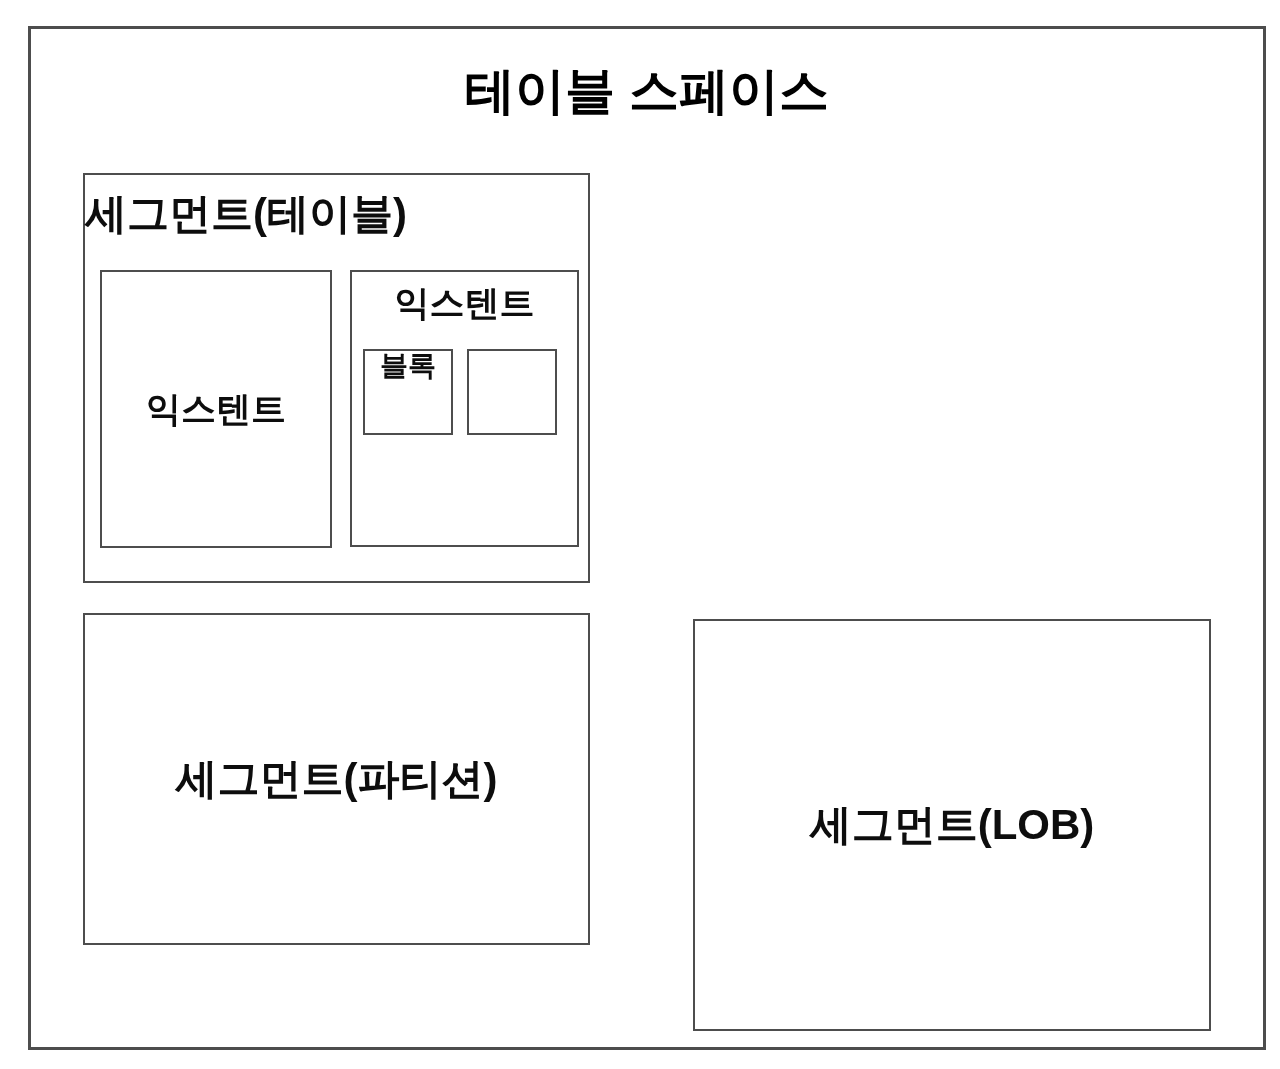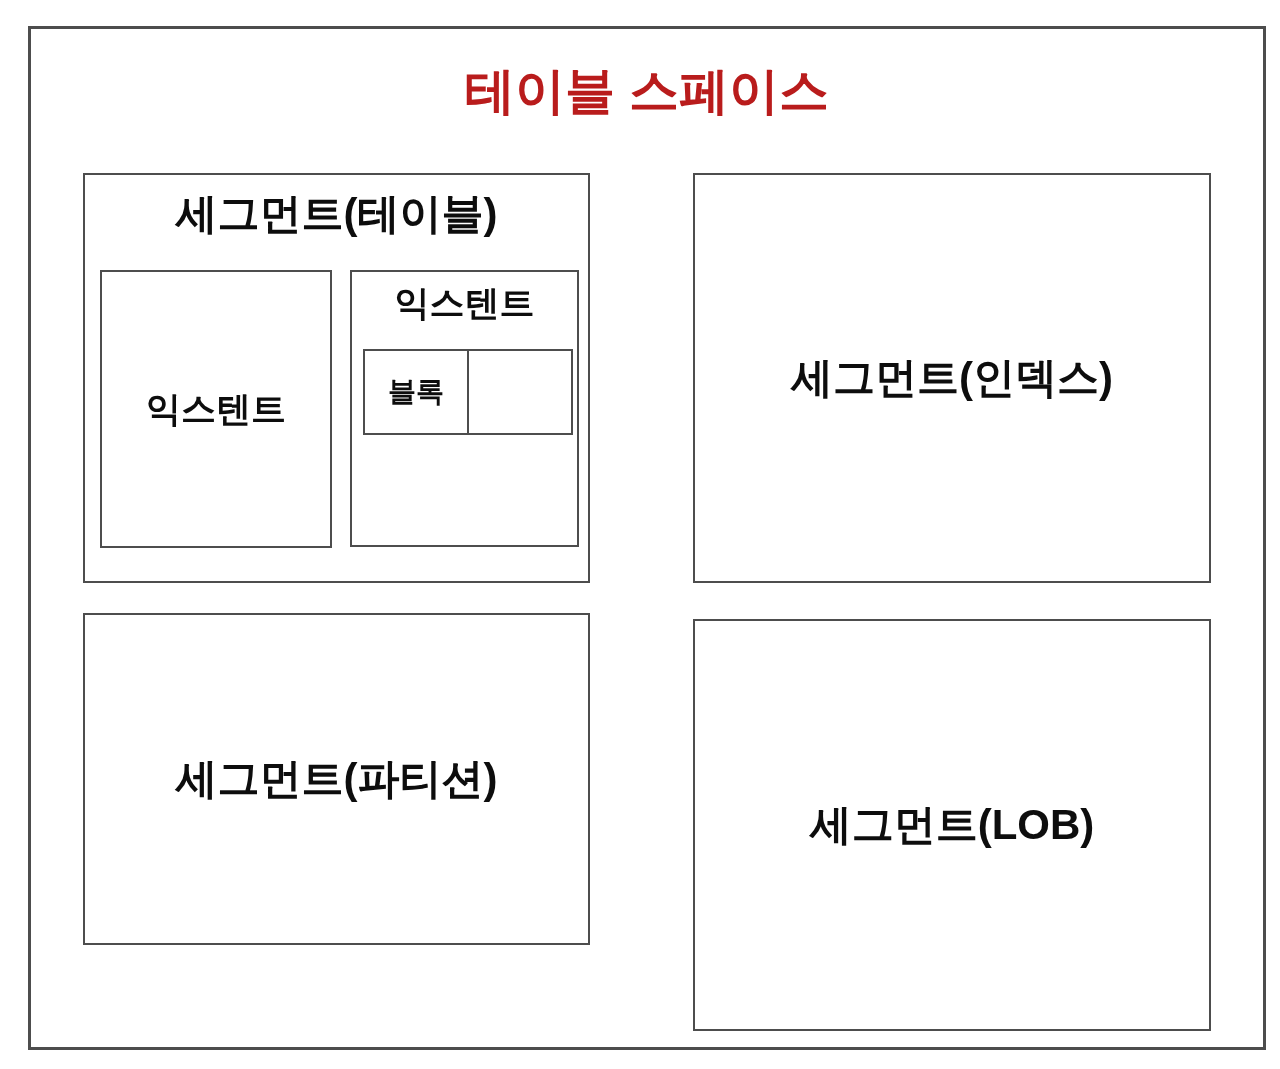--- a/index.html
+++ b/index.html
@@ -30,21 +30,21 @@
     border-width: 3px;
   }
   .title {
     position: absolute;
     left: 0;
     top: 34px;
     width: 100%;
     text-align: center;
     font-size: 50px;
     line-height: 1.15;
-    color: #b91c1c;
+    color: #000000;
   }
   
   .q1 { left: 52px;  top: 144px; width: 507px; height: 410px; }
   .q2 { left: 662px; top: 144px; width: 518px; height: 410px; }
   .q3 { left: 52px;  top: 584px; width: 507px; height: 332px; }
   .q4 { left: 662px; top: 584px; width: 518px; height: 412px; margin-top: 6px; }
   .center {
     display: flex;
     align-items: center;
     justify-content: center;
@@ -52,21 +52,21 @@
   .seg-label {
     font-size: 42px;
     line-height: 1.1;
     white-space: nowrap;
   }
   .seg-title {
     position: absolute;
     left: 0;
     top: 16px;
     width: 100%;
-    text-align: center;
+    text-align: left;
     font-size: 42px;
     line-height: 1.1;
     white-space: nowrap;
   }
   .extent-left {
     left: 15px;
     top: 95px;
     width: 232px;
     height: 278px;
     display: flex;
@@ -89,24 +89,24 @@
     left: 0;
     top: 12px;
     width: 100%;
     text-align: center;
     font-size: 35px;
     line-height: 1.1;
     white-space: nowrap;
   }
   .block {
     top: 77px;
-    width: 106px;
+    width: 90px;
     height: 86px;
     display: flex;
-    align-items: center;
+    align-items: flex-start;
     justify-content: center;
   }
   .block-left  { left: 11px; }
   .block-right { left: 115px; }
   .block-label {
     font-size: 28px;
     line-height: 1.1;
     white-space: nowrap;
   }
 </style>
@@ -129,23 +129,20 @@
         <div class="extent-title">익스텐트</div>
 
         <div class="box block block-left">
           <span class="block-label">블록</span>
         </div>
 
         <div class="box block block-right"></div>
       </div>
     </div>
 
-    <div class="box q2 center">
-      <span class="seg-label">세그먼트(인덱스)</span>
-    </div>
 
     <div class="box q3 center">
       <span class="seg-label">세그먼트(파티션)</span>
     </div>
 
     <div class="box q4 center">
       <span class="seg-label">세그먼트(LOB)</span>
     </div>
 
   </div>

